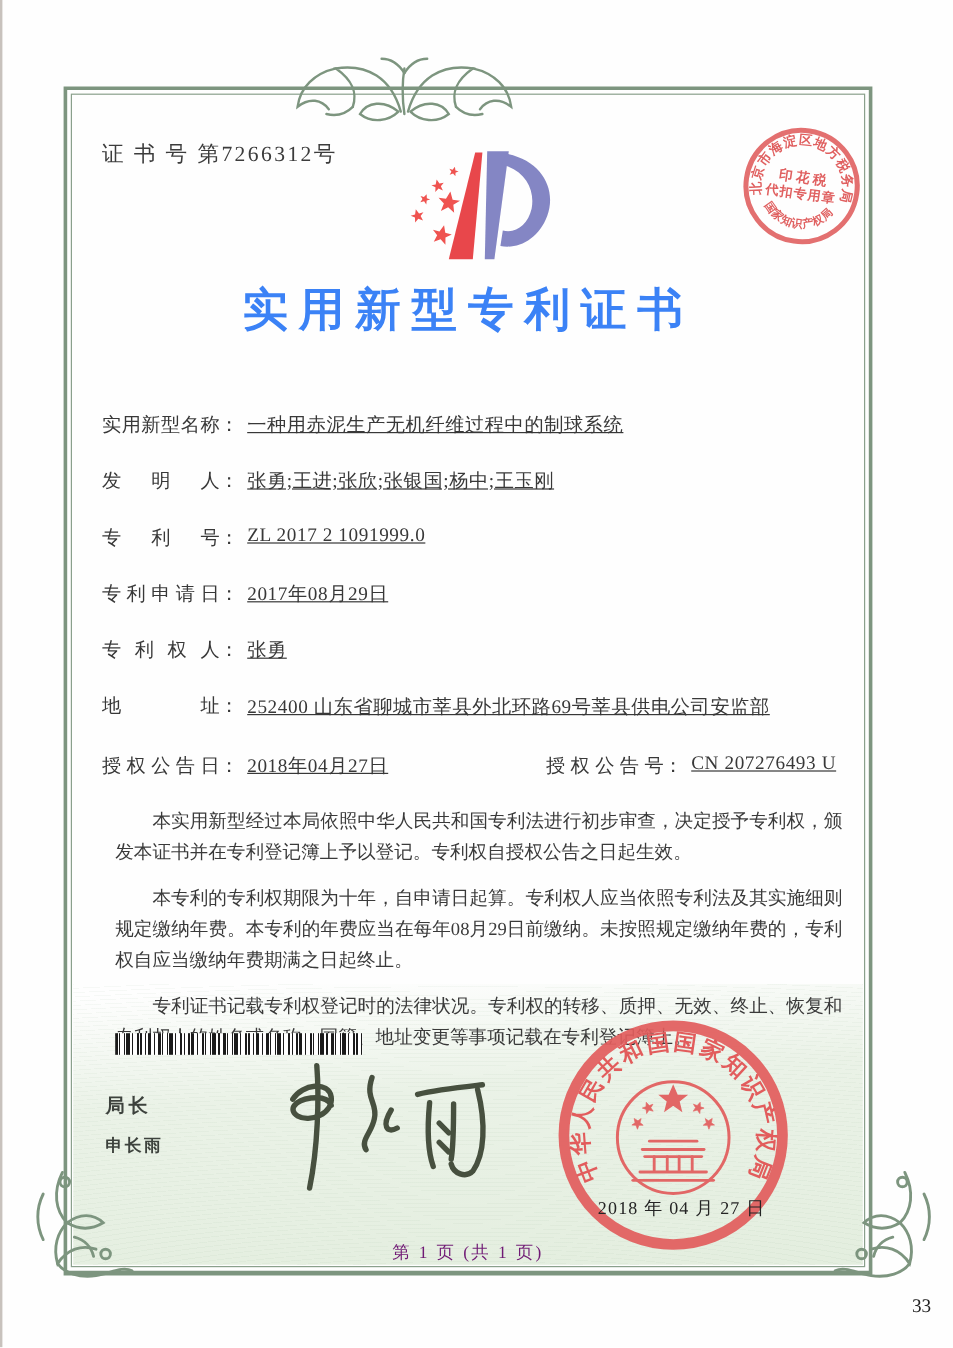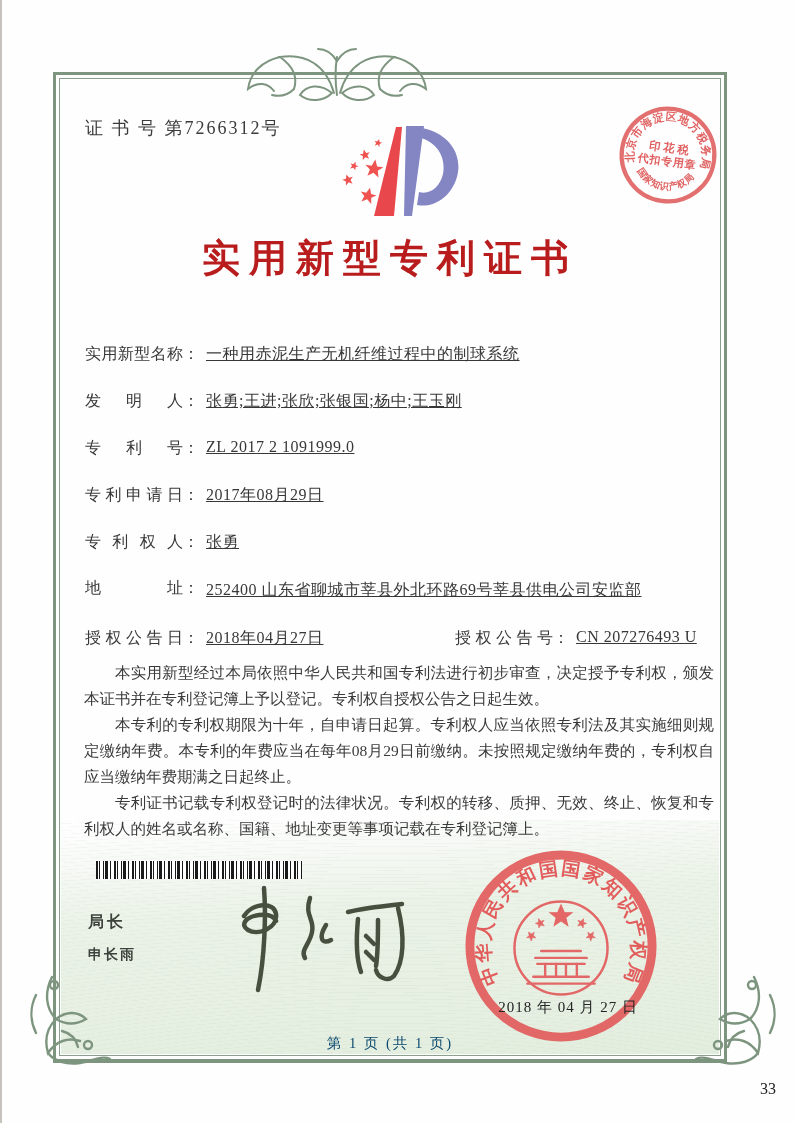--- a/index.html
+++ b/index.html
@@ -30,21 +30,21 @@
   .orn-bl{left:18px;top:975px;}
   .orn-br{left:692px;top:975px;transform:scaleX(-1);}
 
   
   .cert-no{
     position:absolute;left:85px;top:116px;font-size:18px;letter-spacing:2px;color:#3c3c3c;
   }
   .logo{position:absolute;left:334px;top:124px;}
   .title{
     position:absolute;left:53px;top:233px;width:674px;text-align:center;
-    font-size:38px;font-weight:600;letter-spacing:9px;color:#b91c1c;
+    font-size:38px;font-weight:600;letter-spacing:9px;color:#3b82f6;
   }
 
   
   .fields{position:absolute;left:85px;top:344px;width:632px;font-size:16px;color:#383838;}
   .frow{position:absolute;left:0;white-space:nowrap;}
   .frow .lbl{
     display:inline-block;width:98px;text-align:justify;text-align-last:justify;
     vertical-align:top;
   }
   .frow .colon{vertical-align:top;}
@@ -52,41 +52,41 @@
   .frow .val-wrap{
     display:inline-block;width:472px;white-space:normal;line-height:23px;letter-spacing:0.5px;
   }
   .pair2{position:absolute;left:370px;top:0;}
 
   
   .body-text{
     position:absolute;left:84px;top:660px;width:630px;
     font-size:15.5px;line-height:26px;text-align:justify;color:#3a3a3a;
   }
-  .body-text p{margin:0;text-indent:2em;}
+  .body-text p{margin:12px;text-indent:2em;}
 
   
   .barcode{
     position:absolute;left:96px;top:861px;width:206px;height:18px;
     background:repeating-linear-gradient(90deg,
       #1a1a1a 0 2px,#fff 2px 3px,#1a1a1a 3px 4px,#fff 4px 7px,
       #1a1a1a 7px 8px,#fff 8px 9px,#1a1a1a 9px 12px,#fff 12px 14px,
       #1a1a1a 14px 15px,#fff 15px 18px);
   }
   .director-title{position:absolute;left:88px;top:912px;font-size:16px;font-weight:700;color:#3d423d;letter-spacing:3px;}
   .director-name{position:absolute;left:88px;top:946px;font-size:14px;font-weight:700;color:#3d423d;letter-spacing:2px;}
   .signature{position:absolute;left:218px;top:878px;}
   .seal-main{position:absolute;left:462px;top:847px;}
   .seal-date{
     position:absolute;left:478px;top:998px;width:180px;text-align:center;
     font-size:15px;color:#242424;letter-spacing:1px;white-space:nowrap;
   }
   .footer-page{
     position:absolute;left:53px;top:1034px;width:674px;text-align:center;
-    font-size:14.5px;color:#0c4a6e;letter-spacing:2px;
+    font-size:14.5px;color:#701a75;letter-spacing:2px;
   }
   .seal-tax{position:absolute;left:609px;top:96px;transform:rotate(8deg);}
   .outside-no{position:absolute;right:18px;top:1080px;font-size:16px;color:#222;}
 </style>
 </head>
 <body>
 
 <div class="page">
   <div class="scan-edge"></div>
 

